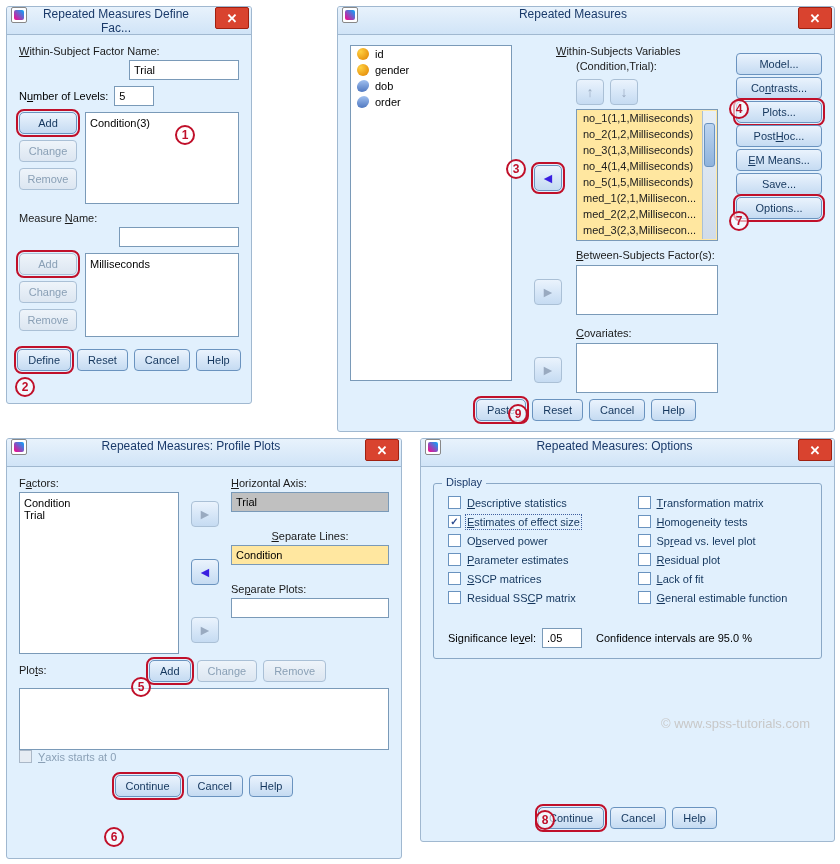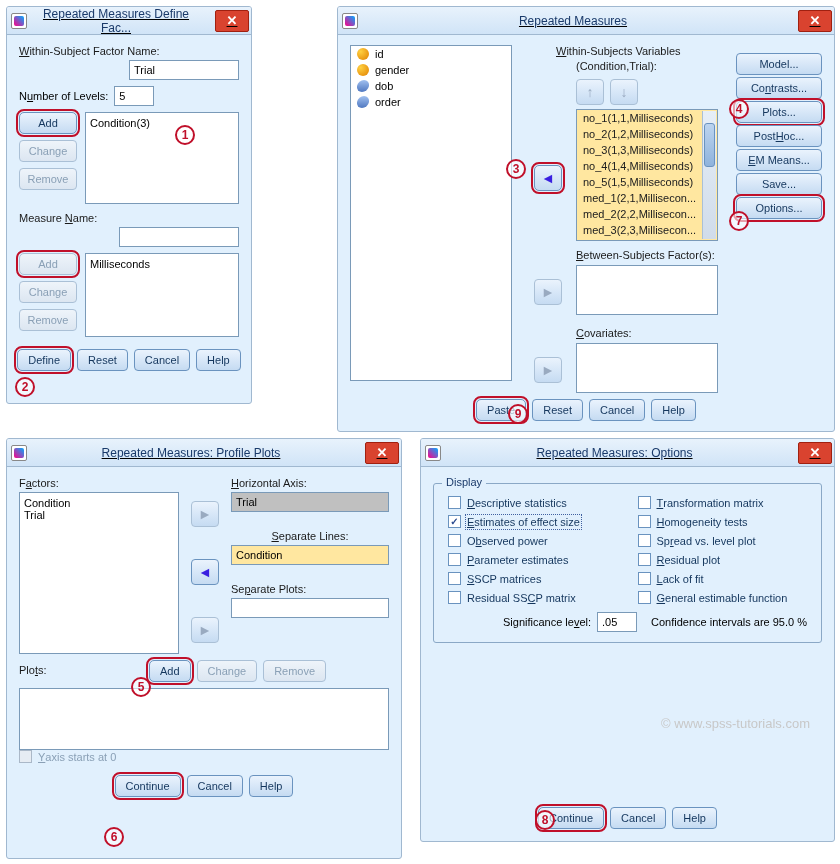--- a/index.html
+++ b/index.html
@@ -1,18 +1,18 @@
 <!DOCTYPE html>
 <html><head>
 <meta charset="utf-8">
 <style>
   * { box-sizing: border-box; margin: 0; padding: 0; font-family: Arial, sans-serif; font-size: 11px; }
   body { background: #fff; width: 840px; height: 864px; position: relative; }
   .dialog { position: absolute; background: #e1f0fd; border: 1px solid #a0b8d0; border-radius: 3px; overflow: hidden; }
-  .titlebar { height: 28px; background: linear-gradient(#e8f2fc, #d0e4f7); display: flex; align-items: center; padding: 0 2px 0 4px; border-bottom: 1px solid #a0b8d0; position: relative; text-decoration: underline; }
+  .titlebar { height: 28px; background: linear-gradient(#e8f2fc, #d0e4f7); display: flex; align-items: flex-start; padding: 0 2px 0 4px; border-bottom: 1px solid #a0b8d0; position: relative; }
   .titlebar .icon { width: 16px; height: 16px; background: #fff; border: 1px solid #888; border-radius: 2px; margin-right: 6px; position: relative; }
   .titlebar .icon::after { content: ""; position: absolute; left: 2px; top: 2px; width: 10px; height: 10px; background: linear-gradient(45deg,#f08,#0af); border-radius: 2px; }
   .titlebar .title { flex: 1; text-align: center; font-size: 12px; color: #1a3a6a; padding-right: 16px; }
   .titlebar .close { width: 34px; height: 22px; background: #d9432f; color: #fff; display: flex; align-items: center; justify-content: center; border-radius: 2px; font-size: 13px; font-weight: bold; border: 1px solid #a02010; }
   .body { padding: 10px 12px; }
   .label { color: #1a1a1a; margin-bottom: 3px; display: block; }
   .label u { text-decoration: underline; }
   .input { border: 1px solid #7a9ab8; background: #fff; height: 20px; padding: 2px 4px; font-size: 11px; }
   .listbox { border: 1px solid #7a9ab8; background: #fff; overflow: hidden; }
   .btn { display: inline-flex; align-items: center; justify-content: center; height: 22px; padding: 0 10px; background: linear-gradient(#eaf3fd,#c5dbf2); border: 1px solid #6a93bf; border-radius: 4px; color: #14365d; cursor: pointer; font-size: 11px; white-space: nowrap; }
@@ -242,21 +242,21 @@
         </div>
         <div style="flex:1;">
           <div class="checkrow"><span class="checkbox"></span><u>T</u>ransformation matrix</div>
           <div class="checkrow"><span class="checkbox"></span><u>H</u>omogeneity tests</div>
           <div class="checkrow"><span class="checkbox"></span>Sp<u>r</u>ead vs. level plot</div>
           <div class="checkrow"><span class="checkbox"></span><u>R</u>esidual plot</div>
           <div class="checkrow"><span class="checkbox"></span><u>L</u>ack of fit</div>
           <div class="checkrow"><span class="checkbox"></span><u>G</u>eneral estimable function</div>
         </div>
       </div>
-      <div class="row" style="margin-top:2px;justify-content:flex-end;">
+      <div class="row" style="margin-top:18px;">
         <span>Significance le<u>v</u>el:</span>
         <input class="input" style="width: 40px;" value=".05">
         <span style="margin-left:8px;">Confidence intervals are 95.0 %</span>
       </div>
     </div>
     <div class="watermark">© www.spss-tutorials.com</div>
     <div class="btnrow" style="position:absolute; left:0; right:0; bottom:12px;">
       <span class="btn redring">Continue</span>
       <span class="btn">Cancel</span>
       <span class="btn">Help</span>

